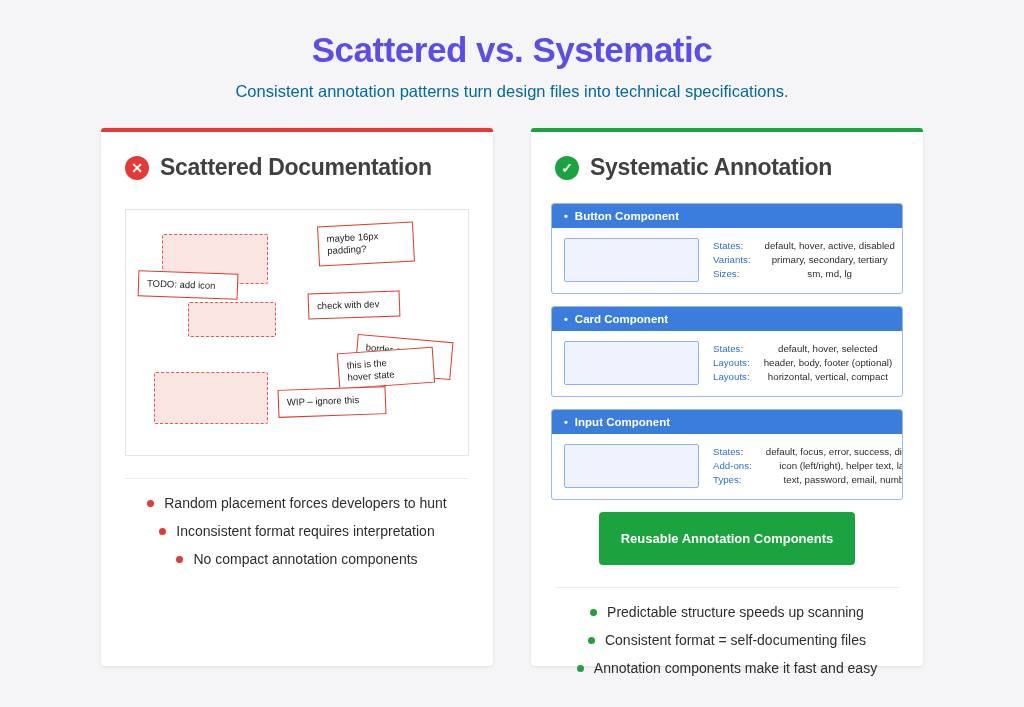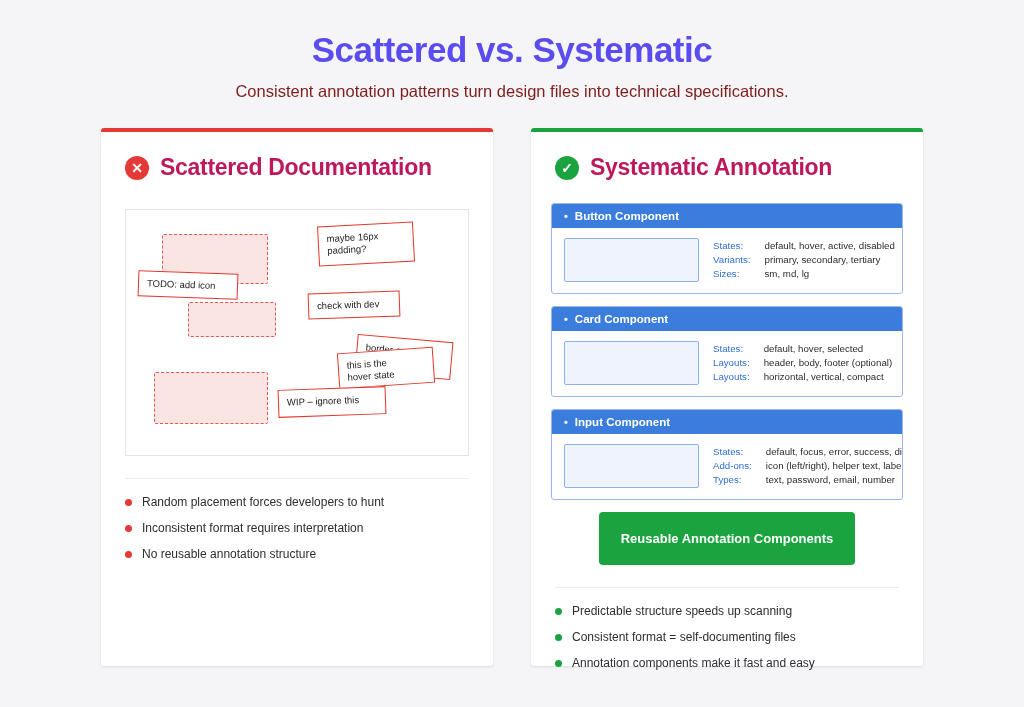--- a/index.html
+++ b/index.html
@@ -27,21 +27,21 @@
   }
   .main-title {
     font-size: 35px;
     font-weight: bold;
     color: #5b4cf0;
     letter-spacing: -0.5px;
     margin: 0;
   }
   .subtitle {
     font-size: 16.5px;
-    color: #7f1d1d;
+    color: #0369a1;
     margin: 12px 0 0 0;
     font-weight: 400;
     text-align: center;
   }
   
   .columns {
     display: flex;
     justify-content: center;
     gap: 38px;
     margin-top: 27px;
@@ -69,21 +69,21 @@
     border-radius: 50%;
     display: flex; align-items: center; justify-content: center;
     color: #fff; font-size: 14px; font-weight: bold;
     flex: 0 0 auto;
   }
   .badge.x { background: #e53935; }
   .badge.check { background: #1aa33f; }
   .card-title {
     font-size: 23px;
     font-weight: bold;
-    color: #be185d;
+    color: #404040;
     letter-spacing: -0.3px;
     text-align: right;
   }
 
   
   .messy-canvas {
     position: relative;
     margin: 28px 24px 0 24px;
     height: 245px;
     border: 1px solid #e4e4e4;
@@ -114,22 +114,23 @@
     margin: 22px 24px 0 24px;
   }
   .bullets {
     margin: 16px 24px 0 24px;
   }
   .bullet-row {
     display: flex;
     align-items: center;
     gap: 10px;
     margin-bottom: 12px;
-    font-size: 12px;
+    font-size: 14px;
     color: #2e2e2e;
+    justify-content: center;
   }
   .dot {
     width: 7px; height: 7px; border-radius: 50%;
     flex: 0 0 auto;
   }
   .dot.red { background: #e53935; }
   .dot.green { background: #1aa33f; }
 
   
   .comp-list {
@@ -180,20 +181,21 @@
   }
   .spec-key {
     color: #2f6fd0;
     font-weight: normal;
     padding-right: 14px !important;
     white-space: nowrap;
   }
   .spec-val {
     color: #2c2c2c;
     white-space: nowrap;
+    text-align: center;
   }
   .cta {
     display: block;
     margin: 3px auto 0 auto;
     background: #1aa33f;
     color: #ffffff;
     font-size: 13px;
     font-weight: bold;
     border: none;
     border-radius: 4px;
@@ -243,21 +245,21 @@
         <div class="bullet-row">
           <span class="dot red"></span>
           <span>Random placement forces developers to hunt</span>
         </div>
         <div class="bullet-row">
           <span class="dot red"></span>
           <span>Inconsistent format requires interpretation</span>
         </div>
         <div class="bullet-row">
           <span class="dot red"></span>
-          <span>No reusable annotation structure</span>
+          <span>No compact annotation components</span>
         </div>
       </div>
     </div>
 
     <div class="card good">
       <div class="card-head">
         <span class="badge check">✓</span>
         <span class="card-title">Systematic Annotation</span>
       </div>
 

